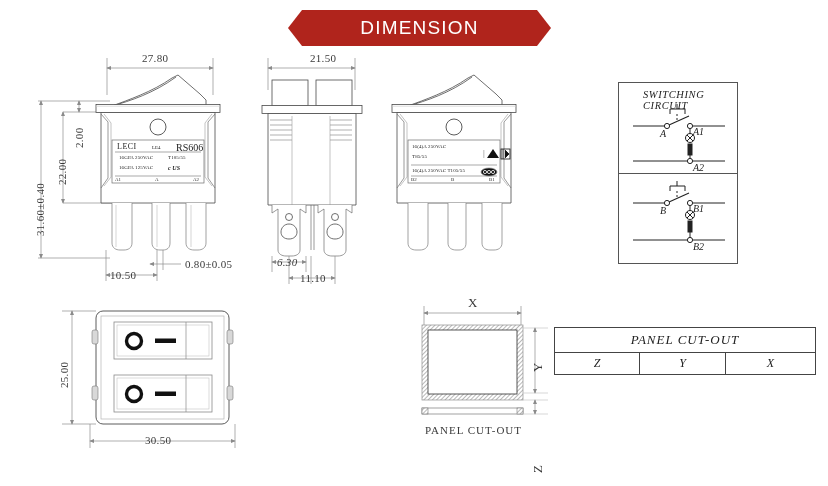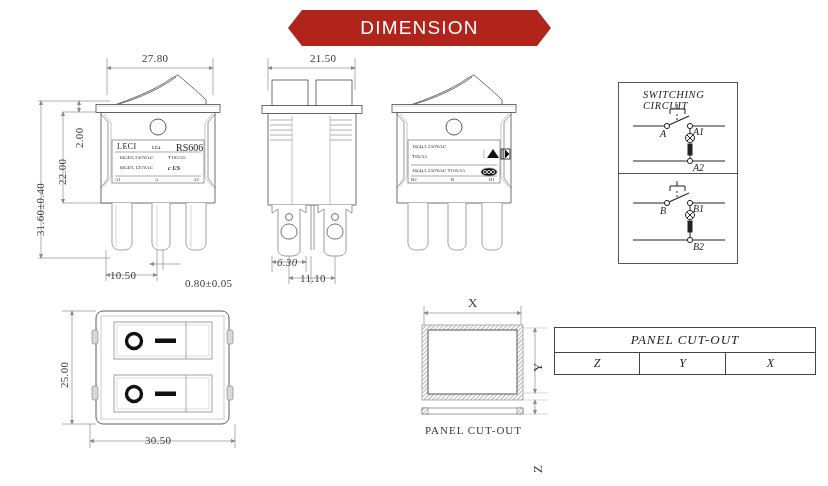--- a/index.html
+++ b/index.html
@@ -320,21 +320,21 @@
         <line x1="535" y1="400" x2="535" y2="414" marker-start="url(#arL)" marker-end="url(#arR)"></line>
       </g>
     </svg>
   </div>
 
   <div class="dimtxt" style="left:142px; top:52px;">27.80</div>
   <div class="dimtxt vert" style="left:34px; top:236px;">31.60±0.40</div>
   <div class="dimtxt vert" style="left:56px; top:185px;">22.00</div>
   <div class="dimtxt vert" style="left:73px; top:148px;">2.00</div>
   <div class="dimtxt" style="left:110px; top:269px;font-family:Liberation Serif, serif;">10.50</div>
-  <div class="dimtxt" style="left:185px; top:258px;margin-top:19px;">0.80±0.05</div>
+  <div class="dimtxt" style="left:185px; top:258px;">0.80±0.05</div>
 
   <div class="dimtxt" style="left:310px; top:52px;">21.50</div>
   <div class="dimtxt" style="left:277px; top:256px;font-style:italic;">6.30</div>
   <div class="dimtxt" style="left:300px; top:272px;">11.10</div>
 
   <div class="dimtxt vert" style="left:58px; top:388px;">25.00</div>
   <div class="dimtxt" style="left:145px; top:434px;">30.50</div>
 
   <div class="dimtxt" style="left:468px; top:295px; font-size:13px;">X</div>
   <div class="dimtxt vert" style="left:530px; top:372px; font-size:13px;">Y</div>

